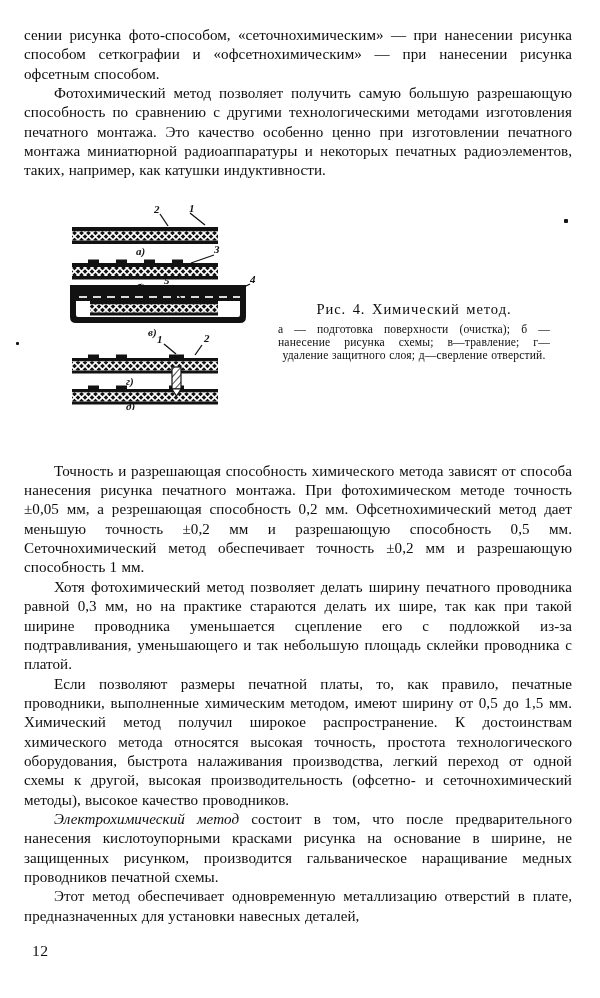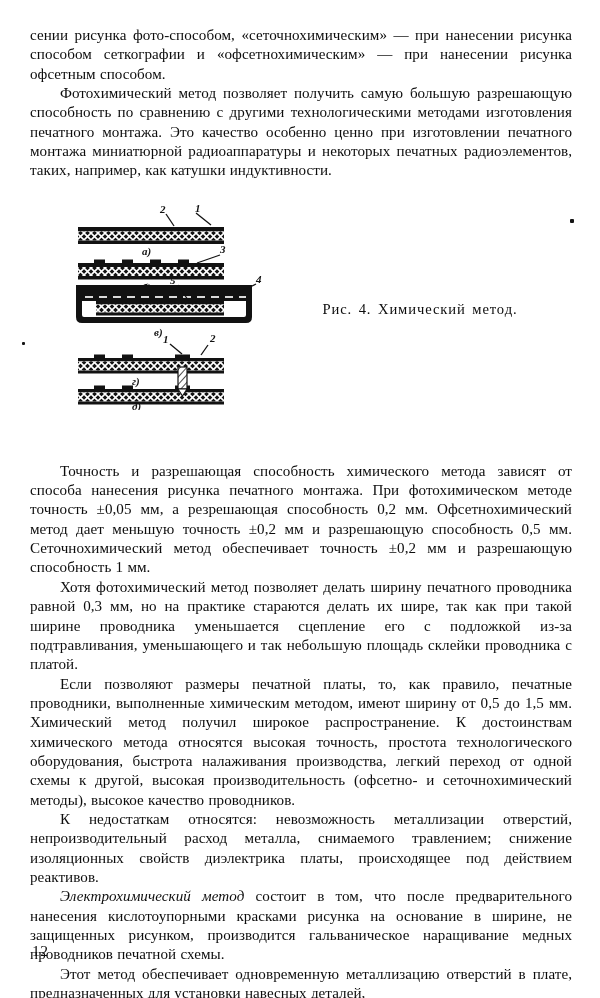--- a/index.html
+++ b/index.html
@@ -8,21 +8,21 @@
     background:#ffffff;
     font-family:"Liberation Serif", serif;
     color:#0d0d0d;
     overflow:hidden;
     position:relative;
   }
   .page{
     position:relative;
     width:600px;height:980px;
     box-sizing:border-box;
-    padding:26px 28px 0 30px;
+    padding:26px 28px 0 24px;
   }
 
   
   .textblock{
     font-size:15.1px;
     line-height:19.35px;
     text-align:justify;
     text-justify:inter-word;
     letter-spacing:0.05px;
     word-spacing:0.4px;
@@ -191,26 +191,26 @@
         <path d="M108 184 L112.5 191 L117 184 Z" fill="#ffffff" stroke="#121212" stroke-width="1.1"></path>
         <text x="62" y="205" font-family="Liberation Serif, serif" font-size="11" font-style="italic" font-weight="bold" fill="#121212">д)</text>
       </g>
     </svg>
 
     <span class="speck" style="left:-8px;top:137px;width:3px;height:3px;"></span>
     <span class="speck" style="left:540px;top:14px;"></span>
 
     <div class="caption">
       <div class="caption-title">Рис. 4. Химический метод.</div>
+      <div class="caption-legend">а — подготовка поверхности (очистка); б — нанесение рисунка схемы; в—травление; г—удаление защитного слоя; д—сверление отверстий.</div>
     </div>
   </div>
 
   <div class="textblock lower">
     <p class="indent">Точность и разрешающая способность химического метода зависят от способа нанесения рисунка печатного монтажа. При фотохимическом методе точность ±0,05 мм, а резрешающая способность 0,2 мм. Офсетнохимический метод дает меньшую точность ±0,2 мм и разрешающую способность 0,5 мм. Сеточнохимический метод обеспечивает точность ±0,2 мм и разрешающую способность 1 мм.</p>
     <p class="indent">Хотя фотохимический метод позволяет делать ширину печатного проводника равной 0,3 мм, но на практике стараются делать их шире, так как при такой ширине проводника уменьшается сцепление его с подложкой из-за подтравливания, уменьшающего и так небольшую площадь склейки проводника с платой.</p>
     <p class="indent">Если позволяют размеры печатной платы, то, как правило, печатные проводники, выполненные химическим методом, имеют ширину от 0,5 до 1,5 мм. Химический метод получил широкое распространение. К достоинствам химического метода относятся высокая точность, простота технологического оборудования, быстрота налаживания производства, легкий переход от одной схемы к другой, высокая производительность (офсетно- и сеточнохимический методы), высокое качество проводников.</p>
-    <p class="indent">К недостаткам относятся: невозможность металлизации отверстий, непроизводительный расход металла, снимаемого травлением; снижение изоляционных свойств диэлектрика платы, происходящее под действием реактивов.</p>
     <p class="indent"><span class="it">Электрохимический метод</span><span> состоит в том, что после предварительного нанесения кислотоупорными красками рисунка на основание в ширине, не защищенных рисунком, производится гальваническое наращивание медных проводников печатной схемы.</span></p>
     <p class="indent">Этот метод обеспечивает одновременную металлизацию отверстий в плате, предназначенных для установки навесных деталей,</p>
   </div>
 
   <div class="pagenum">12</div>
 </div>
 
 </body></html>

